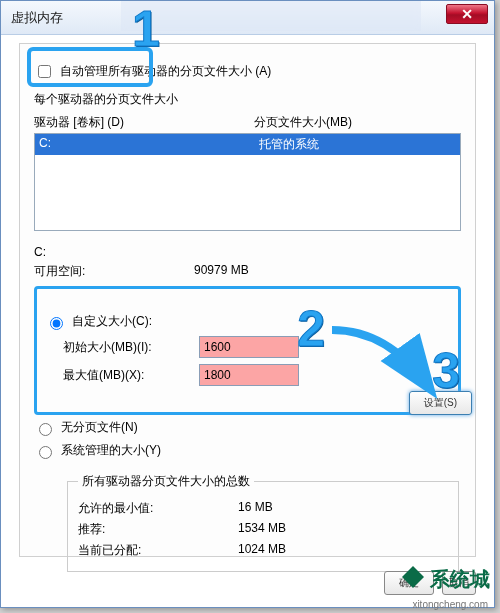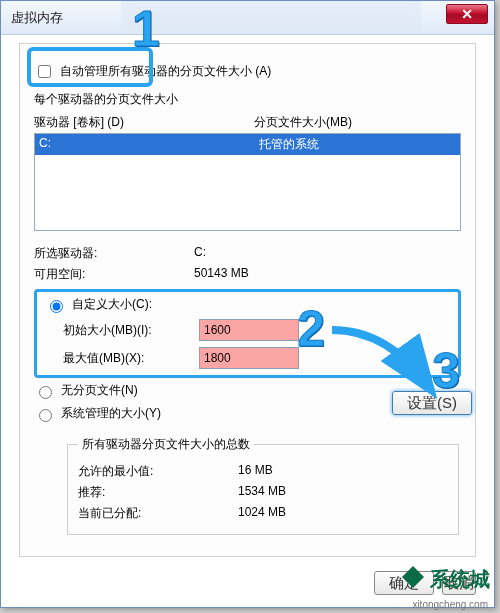--- a/index.html
+++ b/index.html
@@ -73,41 +73,41 @@
     display: flex;
     padding: 2px 4px;
     font-size: 12px;
   }
   .selrow .c1 { flex: 0 0 220px; }
   .kv { display: flex; margin: 4px 0; }
   .kv .k { width: 160px; }
   .group {
     border: 3px solid #2aa3f0;
     border-radius: 4px;
-    padding: 0 8px;
+    padding: 20px 8px;
     margin-top: 6px;
     position: relative;
   }
   .radio { display: flex; align-items: center; gap: 6px; margin: 4px 0; }
   .sizeRow { display: flex; align-items: center; margin: 6px 0; gap: 14px; }
   .sizeRow .lbl { width: 140px; padding-left: 18px; }
   .txt {
     width: 100px; height: 22px;
     border: 1px solid #8a9db6;
     padding: 1px 4px;
     font-size: 12px;
     background: #fca5a5;
   }
   .btn {
     height: 24px;
     padding: 0 14px;
     background: linear-gradient(#fefefe,#e8e8e8);
     border: 1px solid #888;
     border-radius: 3px;
-    font-size: 15px;
+    font-size: 10px;
     color: #333;
   }
   .btn.focus {
     border: 1px solid #3c7fb1;
     box-shadow: 0 0 4px #5aa6e6;
   }
   .setbtn-wrap {
     position: absolute;
     right: 22px;
     top: 390px;
@@ -199,26 +199,25 @@
     <div class="listbox">
       <div class="selrow">
         <span class="c1">C:</span>
         <span>托管的系统</span>
       </div>
     </div>
 
     <div style="height:10px"></div>
 
     <div class="kv">
-      <span class="k">所选驱动器:</span>
       <span>C:</span>
     </div>
     <div class="kv">
       <span class="k">可用空间:</span>
-      <span>50143 MB</span>
+      <span>90979 MB</span>
     </div>
 
     <div class="group">
       <div class="radio">
         <input type="radio" name="sz" checked="" style="">
         <span>自定义大小(C):</span>
       </div>
       <div class="sizeRow">
         <span class="lbl">初始大小(MB)(I):</span>
         <input class="txt" type="text" value="1600" style="">

